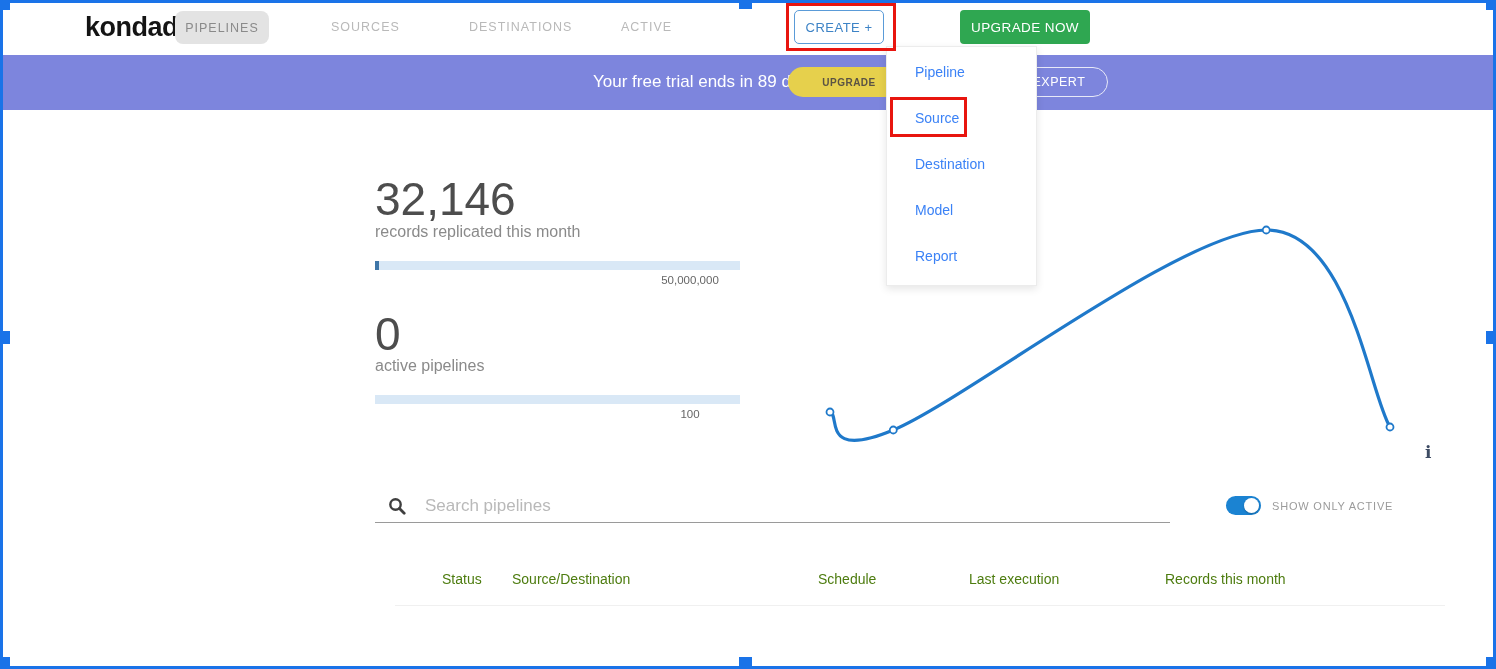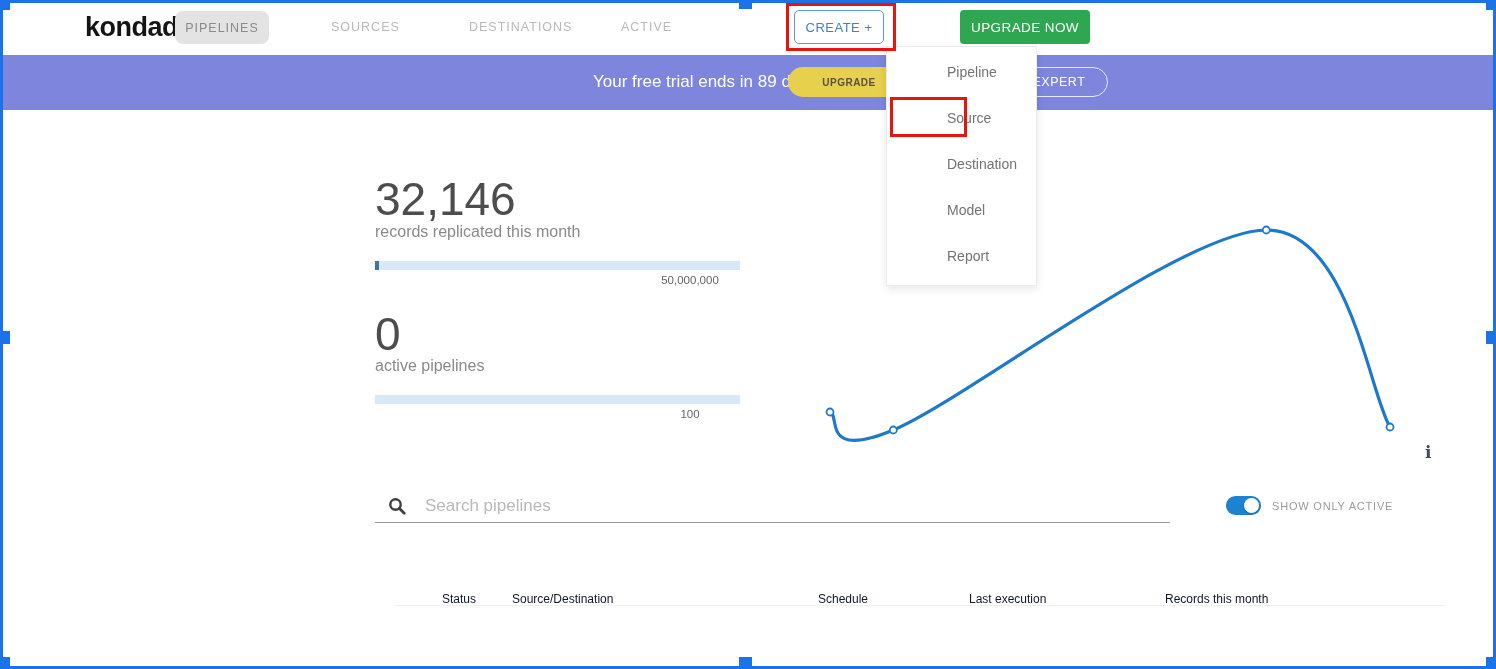--- a/index.html
+++ b/index.html
@@ -27,21 +27,21 @@
   .banner-upgrade { position:absolute; left:788px; top:12px; width:122px; height:30px; background:#e6d04c; border:none;
                     border-radius:15px; color:#5a5344; font-size:10px; font-weight:bold; letter-spacing:.5px;
                     display:flex; align-items:center; justify-content:center; cursor:pointer; }
   .banner-expert { position:absolute; left:930px; top:12px; width:178px; height:30px; background:transparent;
                    border:1.5px solid #e7e9f8; border-radius:15px; color:#fff; font-size:12.5px; letter-spacing:.5px;
                    display:flex; align-items:center; justify-content:center; white-space:nowrap; cursor:pointer; }
 
   
   .dropdown { position:absolute; left:886px; top:46px; width:151px; height:240px; background:#fff; z-index:40;
               border:1px solid #ececec; box-shadow:0 3px 8px rgba(0,0,0,.10); padding-top:2px; }
-  .dropdown .item { height:46px; display:flex; align-items:center; padding-left:28px; font-size:14px; color:#737373; cursor:pointer;margin-left:32px; }
+  .dropdown .item { height:46px; display:flex; align-items:center; padding-left:28px; font-size:14px; color:#3b82f6; cursor:pointer; }
 
   
   .stat-num { position:absolute; left:375px; font-size:46px; font-weight:300; color:#4d4d4d; }
   .stat-label { position:absolute; left:375px; font-size:16px; color:#8a8a8a; }
   .bar { position:absolute; left:375px; width:365px; height:9px; background:#d9e8f6; }
   .bar .fill { position:absolute; left:0; top:0; height:9px; background:#3f76a8; }
   .bar-max { position:absolute; width:100px; left:640px; text-align:center; font-size:11.5px; color:#666; }
 
   
   .chart { position:absolute; left:790px; top:205px; }
@@ -53,21 +53,21 @@
   .search-icon { position:absolute; left:388px; top:497px; }
   .search-input { position:absolute; left:425px; top:493px; width:720px; height:26px; border:none; outline:none;
                   font-size:17px; color:#4c1d95; font-family:"Liberation Sans", sans-serif; background:transparent; }
   .search-input::placeholder { color:#b9b9b9; }
   .toggle { position:absolute; left:1226px; top:496px; width:35px; height:19px; background:#1b83d2; border-radius:10px; cursor:pointer; }
   .toggle .knob { position:absolute; right:2px; top:2px; width:15px; height:15px; border-radius:50%; background:#fff;
                   box-shadow:0 1px 2px rgba(0,0,0,.25); }
   .toggle-label { position:absolute; left:1272px; top:500px; font-size:11px; color:#9b9b9b; letter-spacing:.8px; }
 
   
-  .th { position:absolute; top:592px; font-size:12px; color:#0f172a; }
+  .th { position:absolute; top:571px; font-size:14px; color:#4d7c0f; }
   .th-status { left:442px; } .th-srcdst { left:512px; } .th-schedule { left:818px; }
   .th-lastexec { left:952px;margin-left:17px; } .th-records { left:1165px; }
   .table-divider { position:absolute; left:395px; top:605px; width:1050px; border-top:1px solid #f0f0f0; }
 
   
   .red-box { position:absolute; border:3px solid #e8150f; z-index:60; pointer-events:none; }
   .red-box-create { left:786px; top:3px; width:110px; height:48px; }
   .red-box-source { left:890px; top:97px; width:77px; height:40px; }
   .sel-frame { position:absolute; left:0; top:0; width:1496px; height:669px; border:3px solid #1a73e8; z-index:70; pointer-events:none; }
   .handle { position:absolute; width:13px; height:13px; background:#1a73e8; z-index:71; pointer-events:none; }

